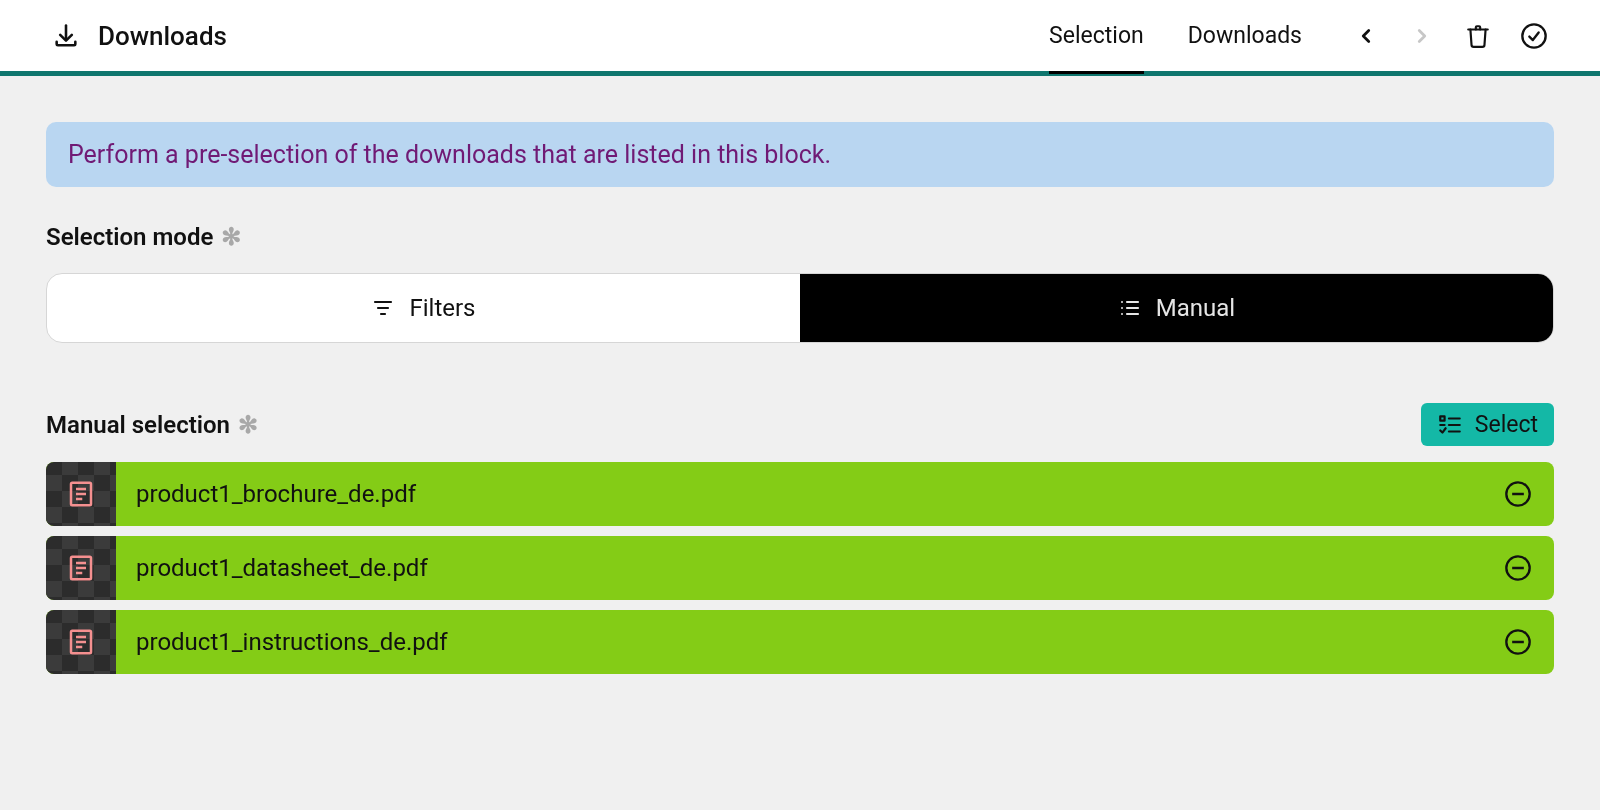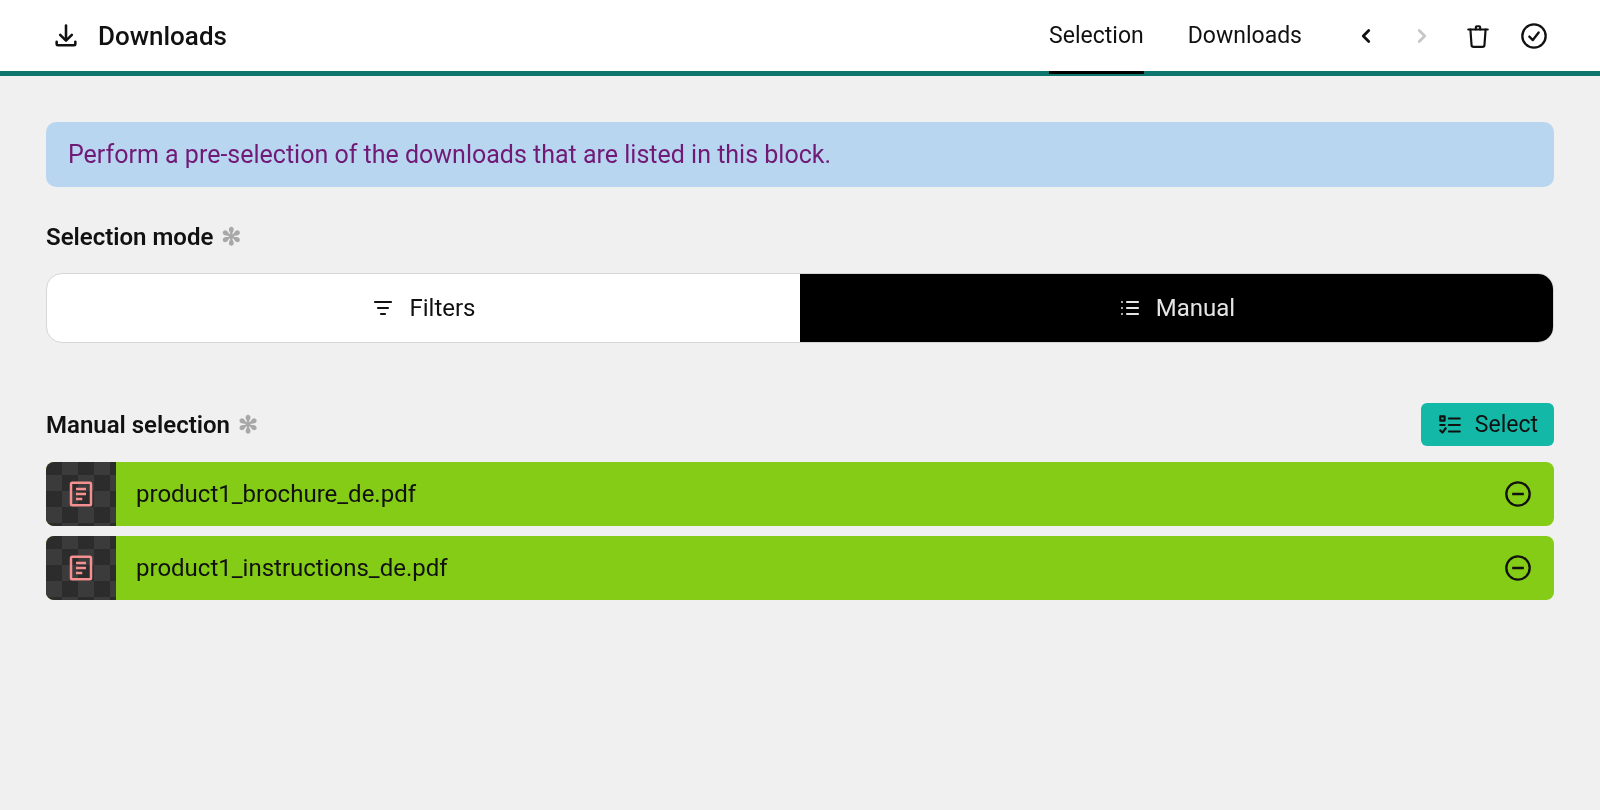--- a/index.html
+++ b/index.html
@@ -297,32 +297,51 @@
       </div>
       <div class="item-label">product1_brochure_de.pdf</div>
       <div class="remove">
         <svg width="28" height="28" viewBox="0 0 24 24" fill="none" stroke="currentColor" stroke-width="2">
           <circle cx="12" cy="12" r="10"></circle>
             <line x1="7" y1="12" x2="17" y2="12"></line>
         </svg>
       </div>
     </div>
 
-
     <div class="list-item">
       <div class="thumb">
         <span>
           <svg width="30" height="30" viewBox="0 0 24 24" fill="none" stroke="#f59090" stroke-width="2">
             <rect x="4" y="3" width="16" height="18" rx="1"></rect>
               <line x1="8" y1="8" x2="16" y2="8"></line>
               <line x1="8" y1="12" x2="16" y2="12"></line>
               <line x1="8" y1="16" x2="13" y2="16"></line>
           </svg>
         </span>
       </div>
+      <div class="item-label">product1_datasheet_de.pdf</div>
+      <div class="remove">
+        <svg width="28" height="28" viewBox="0 0 24 24" fill="none" stroke="currentColor" stroke-width="2">
+          <circle cx="12" cy="12" r="10"></circle>
+            <line x1="7" y1="12" x2="17" y2="12"></line>
+        </svg>
+      </div>
+    </div>
+
+    <div class="list-item">
+      <div class="thumb">
+        <span>
+          <svg width="30" height="30" viewBox="0 0 24 24" fill="none" stroke="#f59090" stroke-width="2">
+            <rect x="4" y="3" width="16" height="18" rx="1"></rect>
+              <line x1="8" y1="8" x2="16" y2="8"></line>
+              <line x1="8" y1="12" x2="16" y2="12"></line>
+              <line x1="8" y1="16" x2="13" y2="16"></line>
+          </svg>
+        </span>
+      </div>
       <div class="item-label">product1_instructions_de.pdf</div>
       <div class="remove">
         <svg width="28" height="28" viewBox="0 0 24 24" fill="none" stroke="currentColor" stroke-width="2">
           <circle cx="12" cy="12" r="10"></circle>
             <line x1="7" y1="12" x2="17" y2="12"></line>
         </svg>
       </div>
     </div>
   </div>
 </div>

